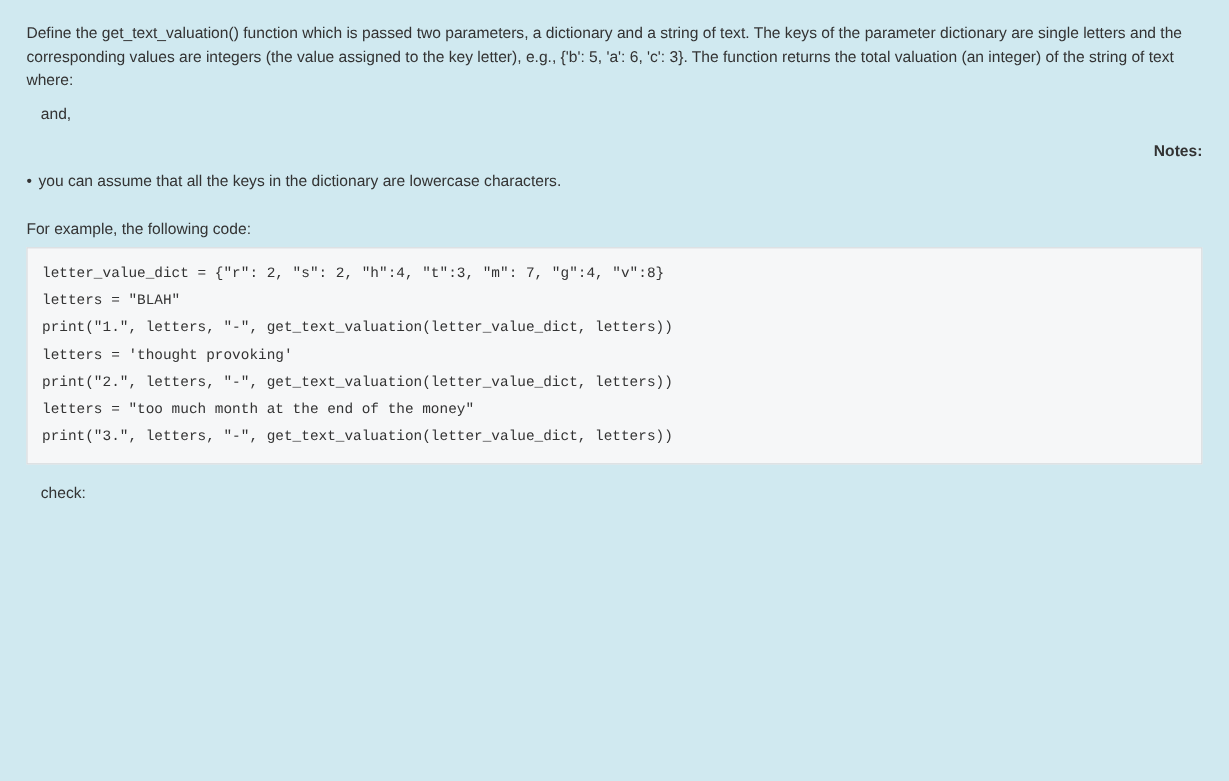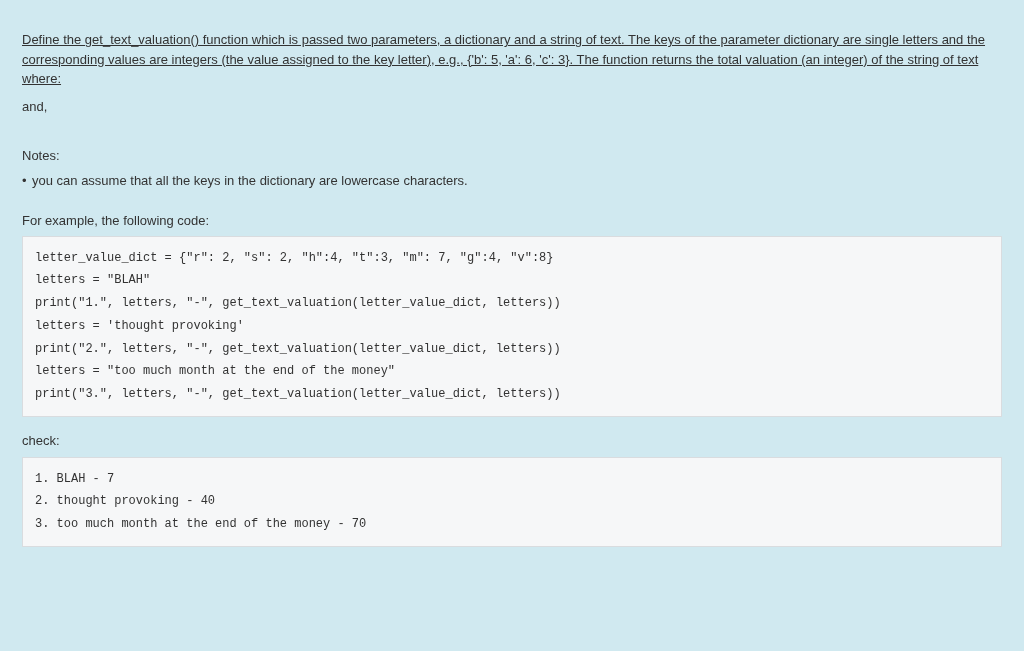--- a/index.html
+++ b/index.html
@@ -9,37 +9,37 @@
     font-family: Arial, Helvetica, sans-serif;
     font-size: 13px;
     background: #d0e9f0;
     color: #333;
   }
   .container {
     background: #d0e9f0;
     padding: 18px 22px;
     width: 1024px;
   }
-  .intro p { margin: 12px 0 6px 0; line-height: 1.5; text-decoration: underline; }
+  .intro p { margin: 0 0 6px 0; line-height: 1.5; }
   .bullets { margin: 8px 0; padding: 0; }
   .bullets li {
     list-style: none;
     margin: 6px 0;
     padding-left: 10px;
     position: relative;
     line-height: 1.5;
   }
   .bullets li::before {
     content: "•";
     position: absolute;
     left: 0;
     top: 0;
   }
-  .plain { margin: 6px 0; line-height: 1.5; }
-  .notes-heading { font-weight: normal; margin: 32px 0 6px 0; }
+  .plain { margin: 6px 12px; line-height: 1.5; }
+  .notes-heading { font-weight: bold; margin: 14px 0 6px 0; text-align: right; }
   .section-label { margin: 22px 0 8px 0; }
   .codebox {
     background: #f6f7f8;
     border: 1px solid #d9dcdf;
     padding: 10px 12px;
     font-family: "Courier New", Courier, monospace;
     font-size: 12px;
     line-height: 1.9;
     white-space: pre-wrap;
     margin: 6px 0 14px 0;
@@ -71,17 +71,14 @@
   <div class="codebox">letter_value_dict = {"r": 2, "s": 2, "h":4, "t":3, "m": 7, "g":4, "v":8}
 letters = "BLAH"
 print("1.", letters, "-", get_text_valuation(letter_value_dict, letters))
 letters = 'thought provoking'
 print("2.", letters, "-", get_text_valuation(letter_value_dict, letters))
 letters = "too much month at the end of the money"
 print("3.", letters, "-", get_text_valuation(letter_value_dict, letters))</div>
 
   <div class="plain">check:</div>
 
-  <div class="codebox">1. BLAH - 7
-2. thought provoking - 40
-3. too much month at the end of the money - 70</div>
 
 </div>
 
 </body></html>

